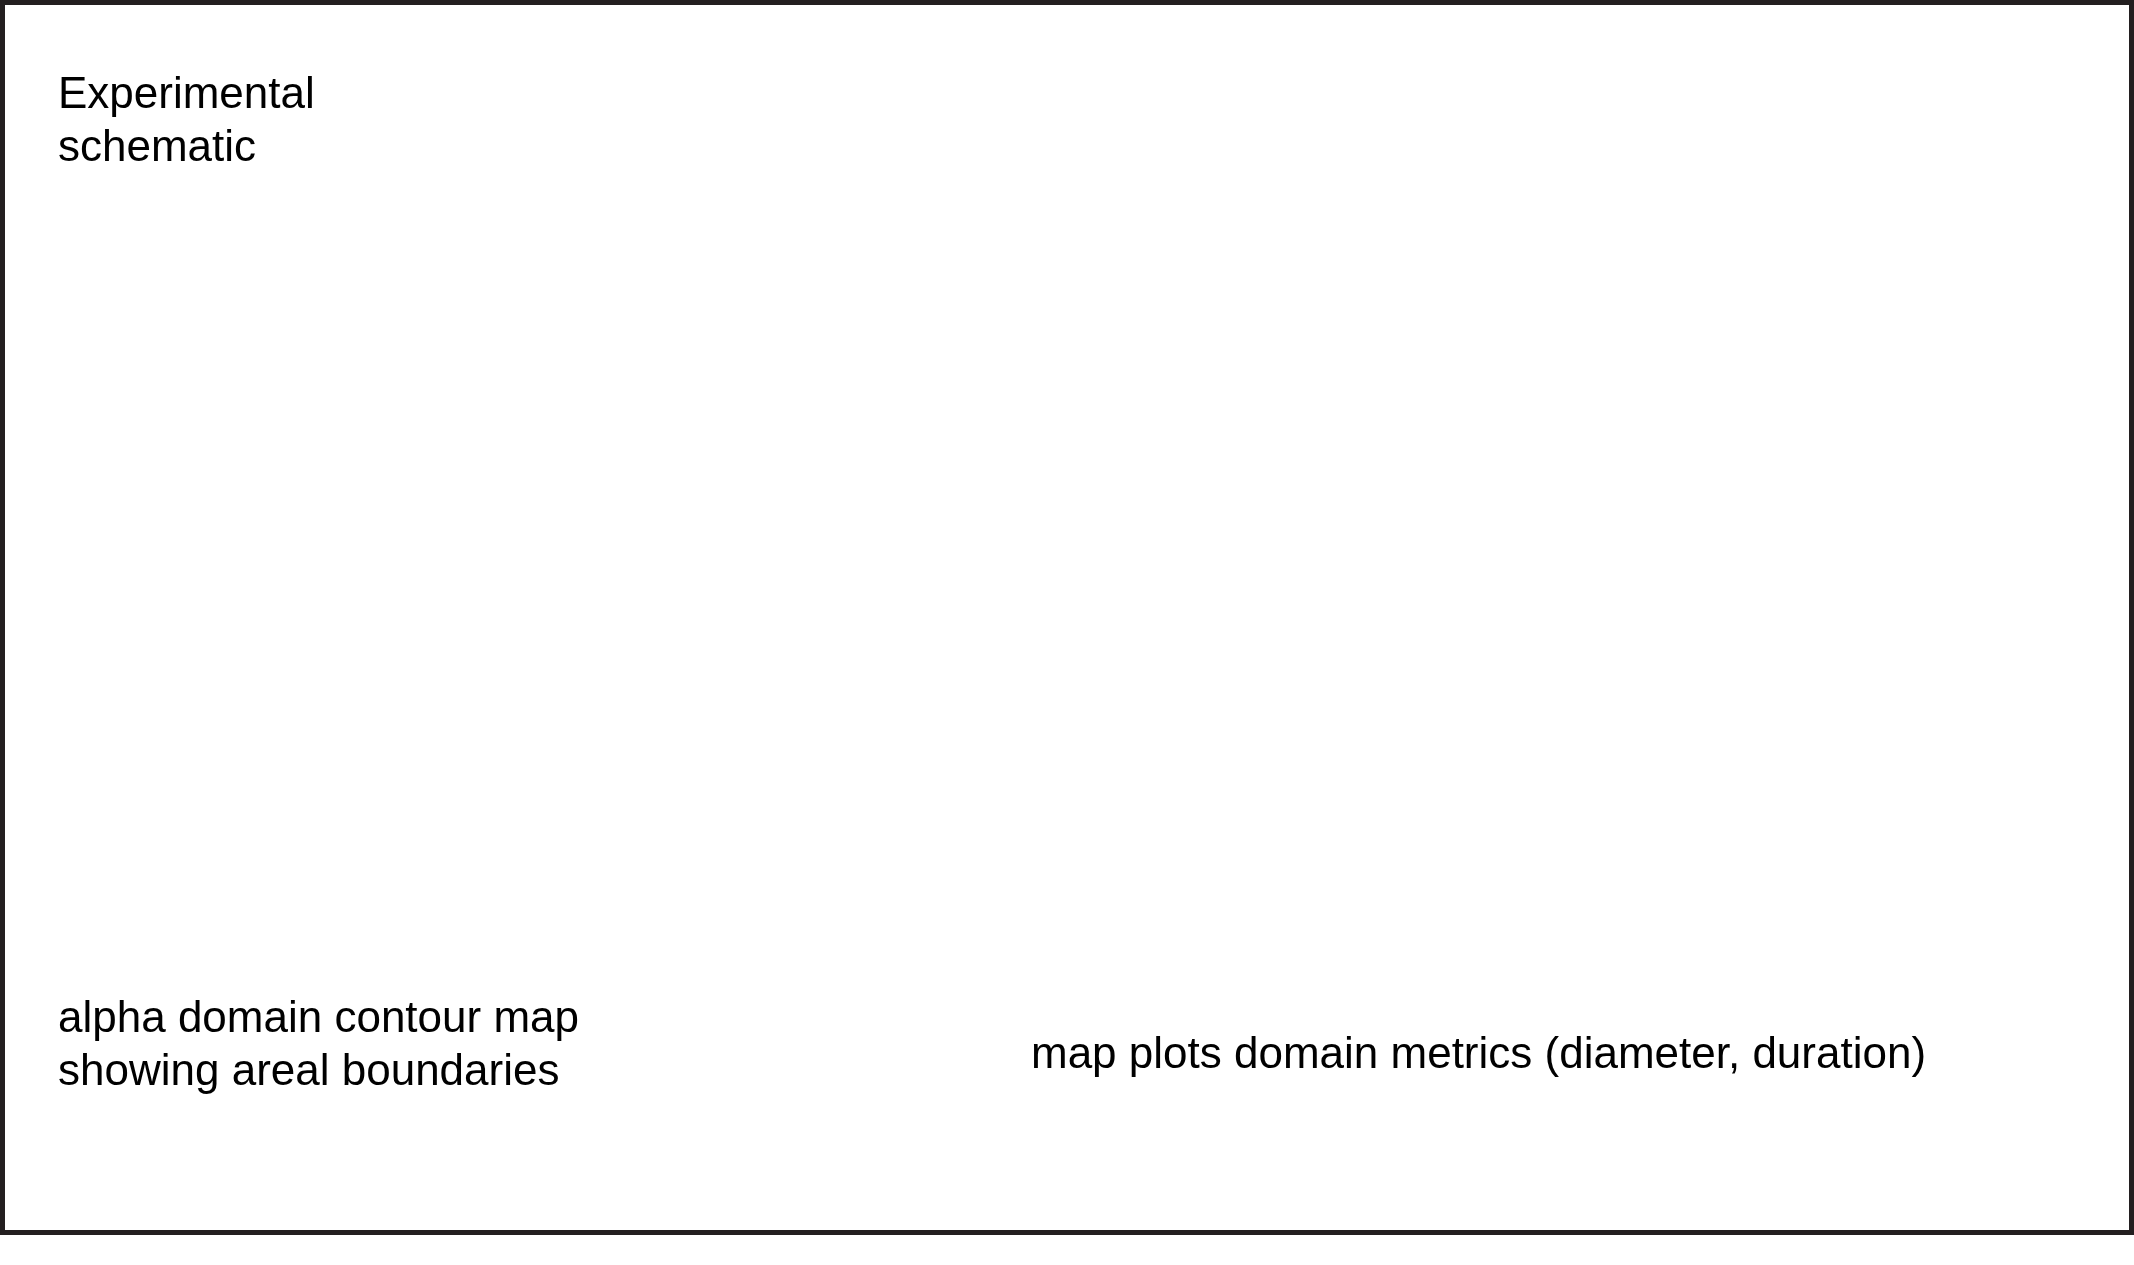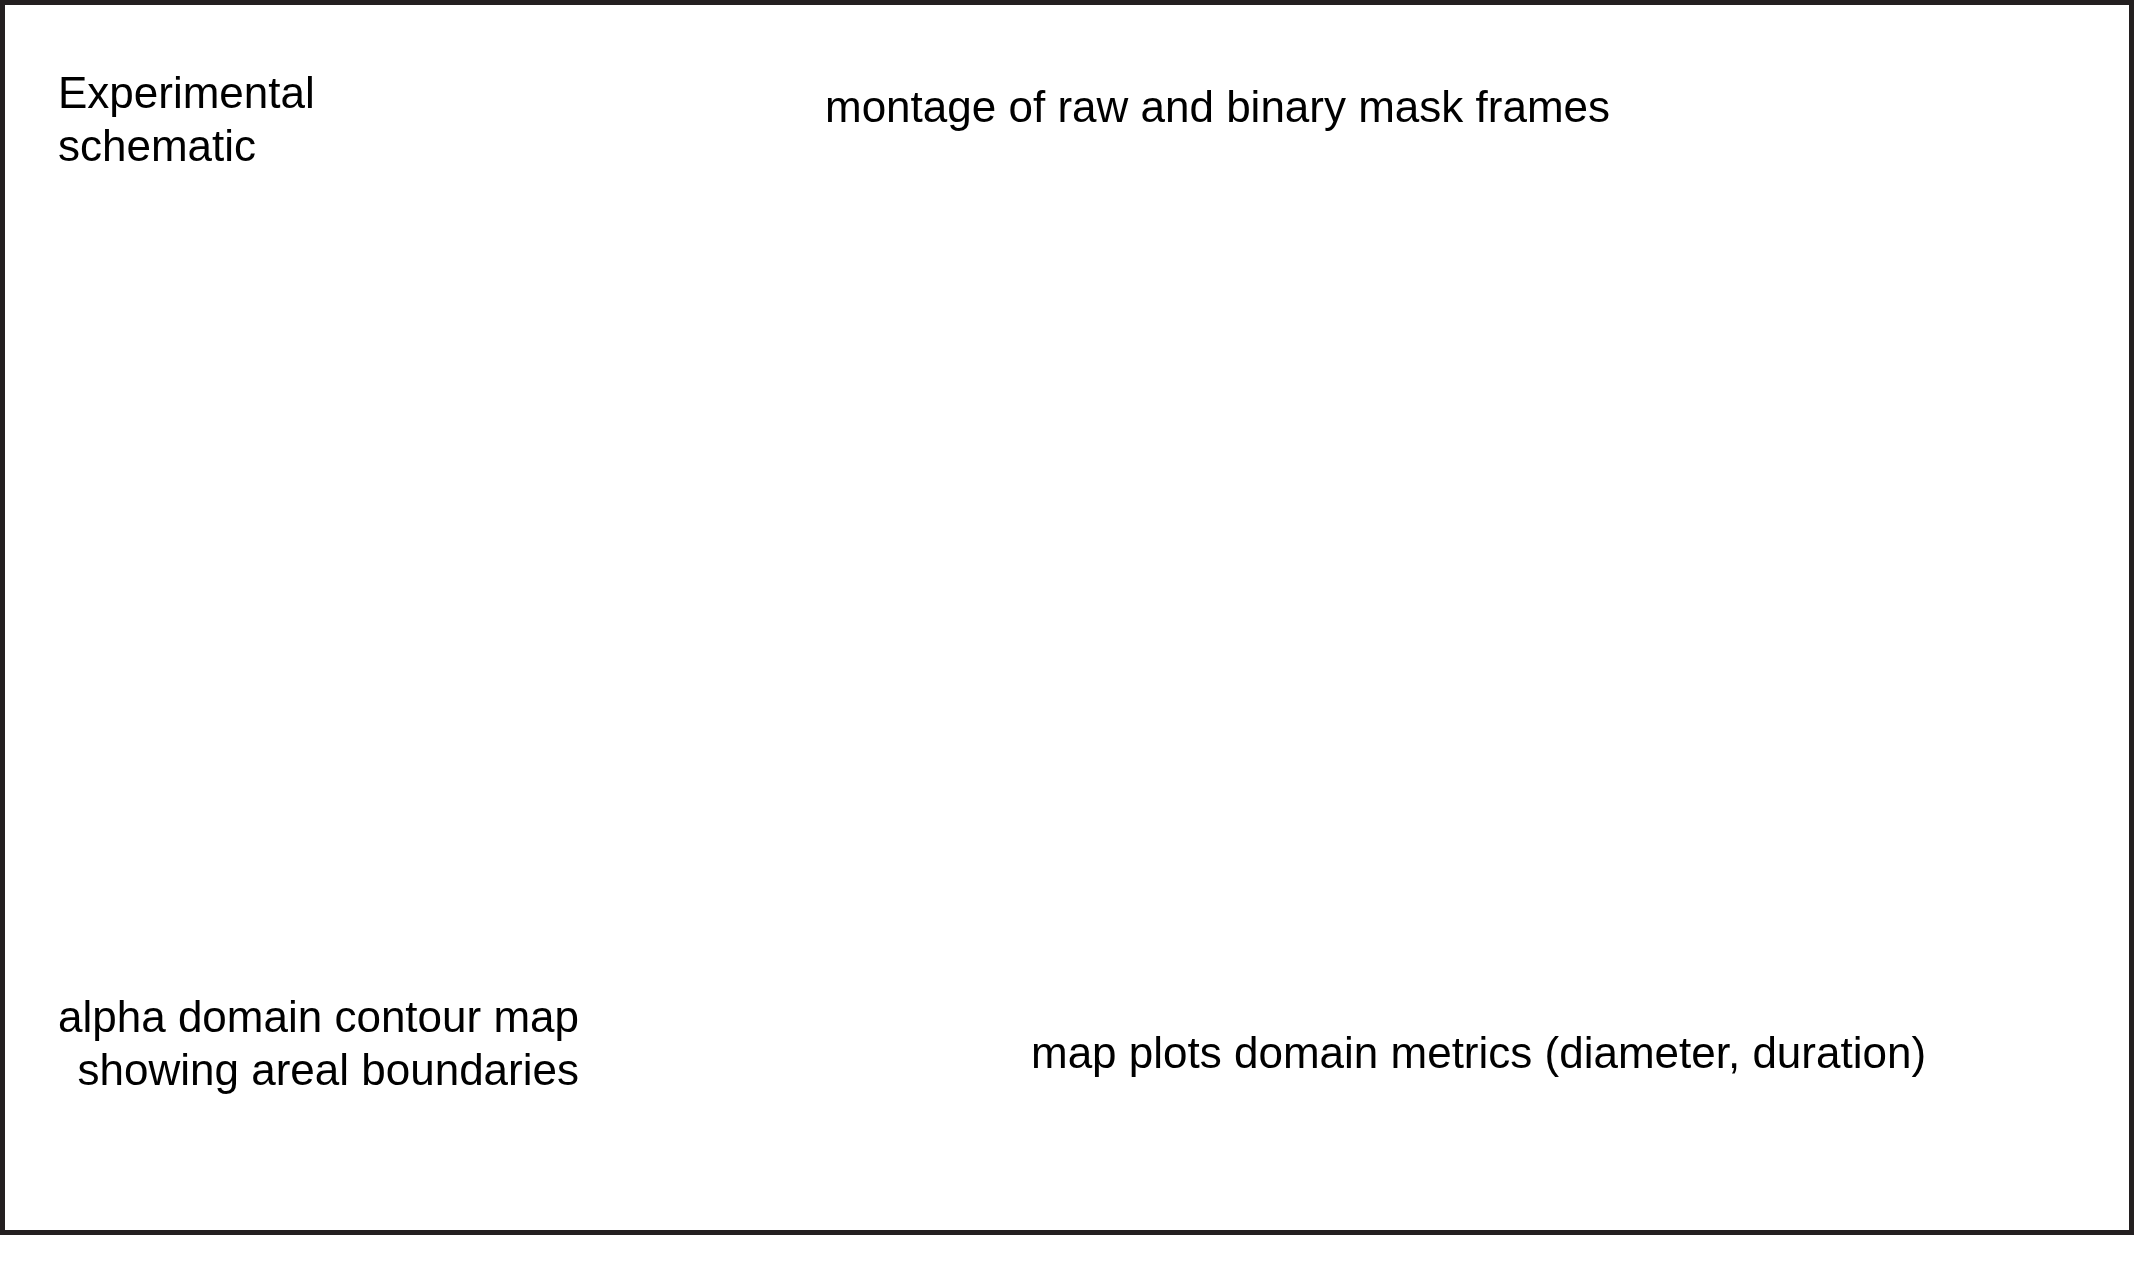--- a/index.html
+++ b/index.html
@@ -20,31 +20,30 @@
   .caption {
     position: absolute;
     color: #000000;
     font-size: 44px;
     line-height: 53px;
     white-space: pre-line;
     letter-spacing: 0;
   }
   .caption-top-left    { left: 53px;   top: 61px;   }
   .caption-top-center  { left: 820px;  top: 75px;   }
-  .caption-bottom-left { left: 53px;   top: 985px; text-align: right;  }
+  .caption-bottom-left { left: 53px;   top: 985px;  }
   .caption-bottom-right{ left: 1018px; top: 1021px; margin-left: 8px; }
 </style>
 </head>
 <body>
 
 <div class="figure-canvas">
 
   <div class="caption caption-top-left">Experimental
 schematic</div>
 
-  <div class="caption caption-top-center">montage of raw and binary mask frames</div>
 
   <div class="caption caption-bottom-left">alpha domain contour map
 showing areal boundaries</div>
 
   <div class="caption caption-bottom-right">map plots domain metrics (diameter, duration)</div>
 
 </div>
 
 </body></html>

